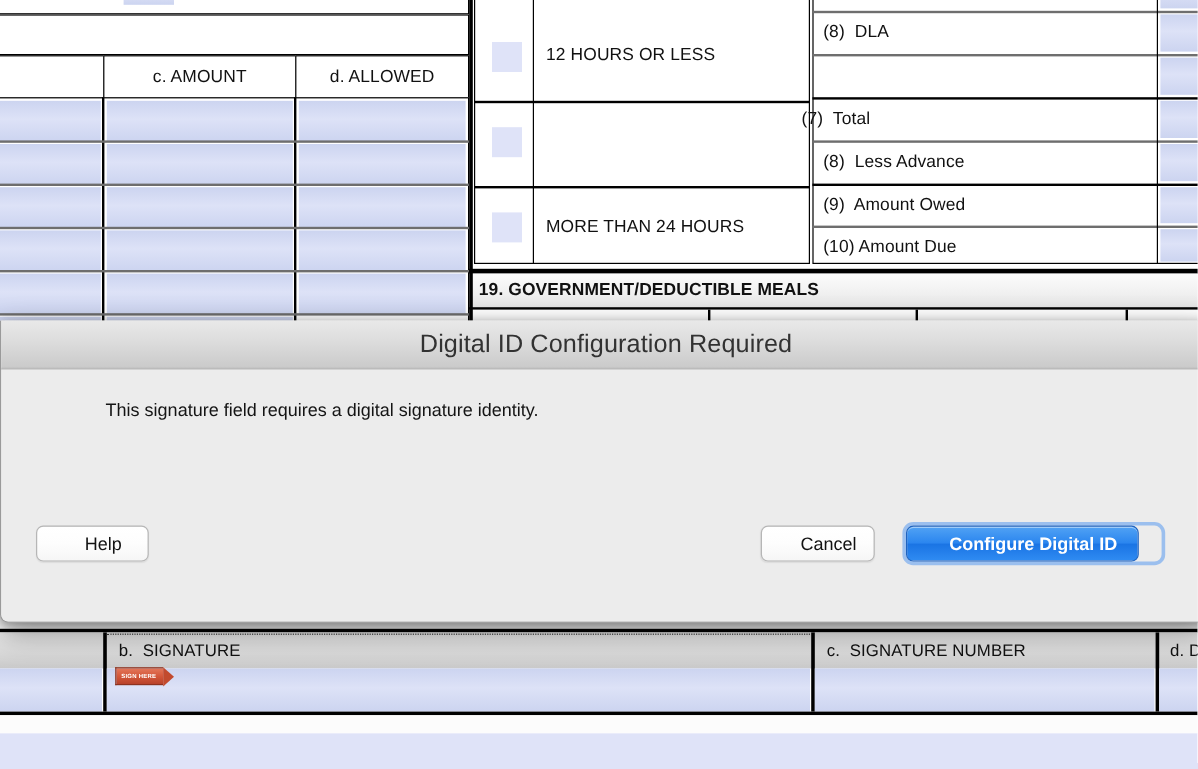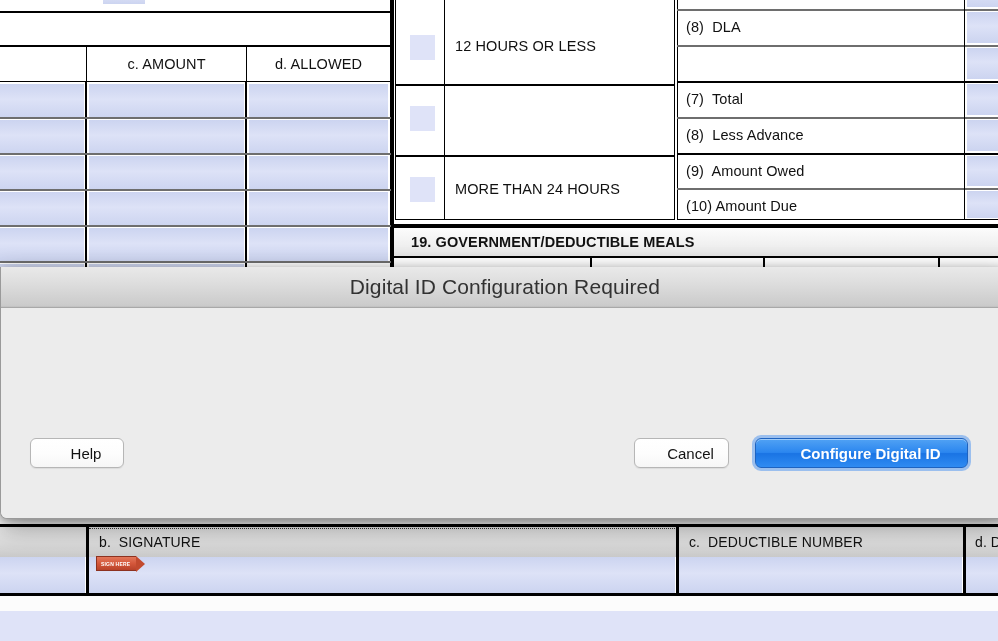--- a/index.html
+++ b/index.html
@@ -38,21 +38,21 @@
   .rule-thin { position: absolute; background: #6e6e6e; }
 
   .lbl {
     position: absolute;
     color: #111;
     font-size: 14.5px;
     letter-spacing: .1px;
     white-space: pre;
   }
   .lbl-sm { font-size: 14px; }
-  .lbl-bold { font-weight: bold; font-size: 14.5px; margin-left: 12px; }
+  .lbl-bold { font-weight: bold; font-size: 14.5px; }
   .lbl-c { text-align: center; }
 
   .hdrband {
     position: absolute;
     background: linear-gradient(to bottom,#fcfcfc 0%, #f0f0f0 60%, #e4e4e4 100%);
   }
 
   
   .sig-hdr {
     position: absolute;
@@ -209,21 +209,21 @@
 
     <div class="cell" style="left:677px;top:-22px;width:325px;height:242px;"></div>
     <div class="rule-thin" style="left:677px;top:9px;width:325px;height:2px;"></div>
     <div class="rule-thin" style="left:677px;top:45px;width:325px;height:2px;"></div>
     <div class="rule" style="left:677px;top:81px;width:325px;height:2px;"></div>
     <div class="rule-thin" style="left:677px;top:117px;width:325px;height:2px;"></div>
     <div class="rule" style="left:677px;top:153px;width:325px;height:2px;"></div>
     <div class="rule-thin" style="left:677px;top:188px;width:325px;height:2px;"></div>
 
     <div class="lbl" style="left:686px;top:19px;">(8)  DLA</div>
-    <div class="lbl" style="left:686px;top:91px;">(7)  Total</div>
+    <div class="lbl" style="left:668px;top:91px;">(7)  Total</div>
     <div class="lbl" style="left:686px;top:127px;">(8)  Less Advance</div>
     <div class="lbl" style="left:686px;top:163px;">(9)  Amount Owed</div>
     <div class="lbl" style="left:686px;top:198px;">(10) Amount Due</div>
 
     <div class="rule" style="left:964px;top:-22px;width:1px;height:242px;"></div>
     <div class="fld" style="left:967px;top:12px;width:35px;height:31px;"></div>
     <div class="fld" style="left:967px;top:48px;width:35px;height:31px;"></div>
     <div class="fld" style="left:967px;top:84px;width:35px;height:31px;"></div>
     <div class="fld" style="left:967px;top:120px;width:35px;height:31px;"></div>
     <div class="fld" style="left:967px;top:156px;width:35px;height:30px;"></div>
@@ -242,21 +242,21 @@
     <div class="rule" style="left:0px;top:524px;width:998px;height:3px;"></div>
     <div class="sig-hdr" style="left:0px;top:527px;width:998px;height:30px;"></div>
 
     <div class="rule" style="left:86px;top:527px;width:3px;height:66px;"></div>
     <div class="rule" style="left:676px;top:527px;width:3px;height:66px;"></div>
     <div class="rule" style="left:963px;top:527px;width:3px;height:66px;"></div>
 
     <div class="dotted-top" style="left:89px;top:528px;width:586px;"></div>
 
     <div class="lbl lbl-sm" style="left:99px;top:534px;">b.  SIGNATURE</div>
-    <div class="lbl lbl-sm" style="left:689px;top:534px;">c.  DEDUCTIBLE NUMBER</div>
+    <div class="lbl lbl-sm" style="left:689px;top:534px;">c.  SIGNATURE NUMBER</div>
     <div class="lbl lbl-sm" style="left:975px;top:534px;">d. D</div>
 
     <div class="fld" style="left:89px;top:557px;width:586px;height:36px;"></div>
     <div class="fld" style="left:679px;top:557px;width:283px;height:36px;"></div>
     <div class="fld" style="left:966px;top:557px;width:32px;height:36px;"></div>
     <div class="fld" style="left:0px;top:557px;width:85px;height:36px;"></div>
 
     <div class="sig-tag" style="left:96px;top:556px;width:40px;">SIGN HERE</div>
 
     <div class="rule" style="left:0px;top:593px;width:998px;height:3px;"></div>
@@ -265,23 +265,24 @@
     <div style="position:absolute;left:0px;top:596px;width:998px;height:15px;background:#fcfcfc;"></div>
   </div>
 
   <div class="dialog">
 
     <div class="dialog-titlebar">
       <span class="dialog-title">Digital ID Configuration Required</span>
     </div>
 
     <div class="dialog-body">
+      <div class="dlg-text" style="left:87px;top:26px;">This signature field requires a digital signature identity.</div>
 
       <div class="btn btn-plain" style="left:29px;top:130px;width:94px;">Help</div>
 
       <div class="btn btn-plain" style="left:633px;top:130px;width:95px;">Cancel</div>
 
       <div class="btn-focusring" style="left:751px;top:127px;width:219px;height:36px;"></div>
-      <div class="btn btn-default" style="left:754px;top:130px;width:213px;">Configure Digital ID</div>
+      <div class="btn btn-default" style="left:754px;top:130px;width:194px;">Configure Digital ID</div>
     </div>
   </div>
 
 </div>
 
 </body></html>

